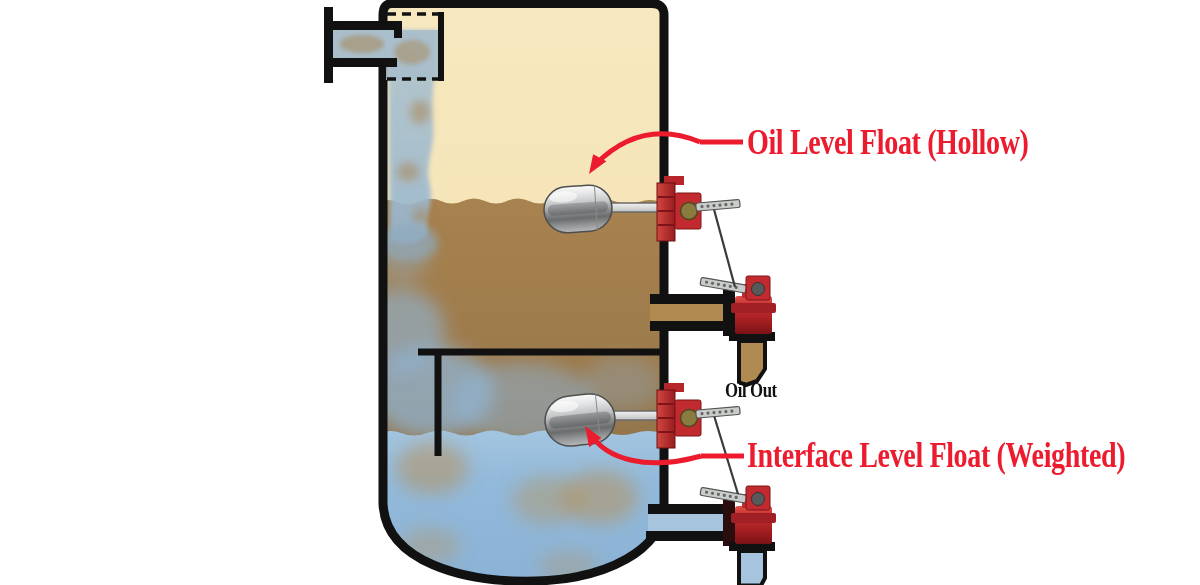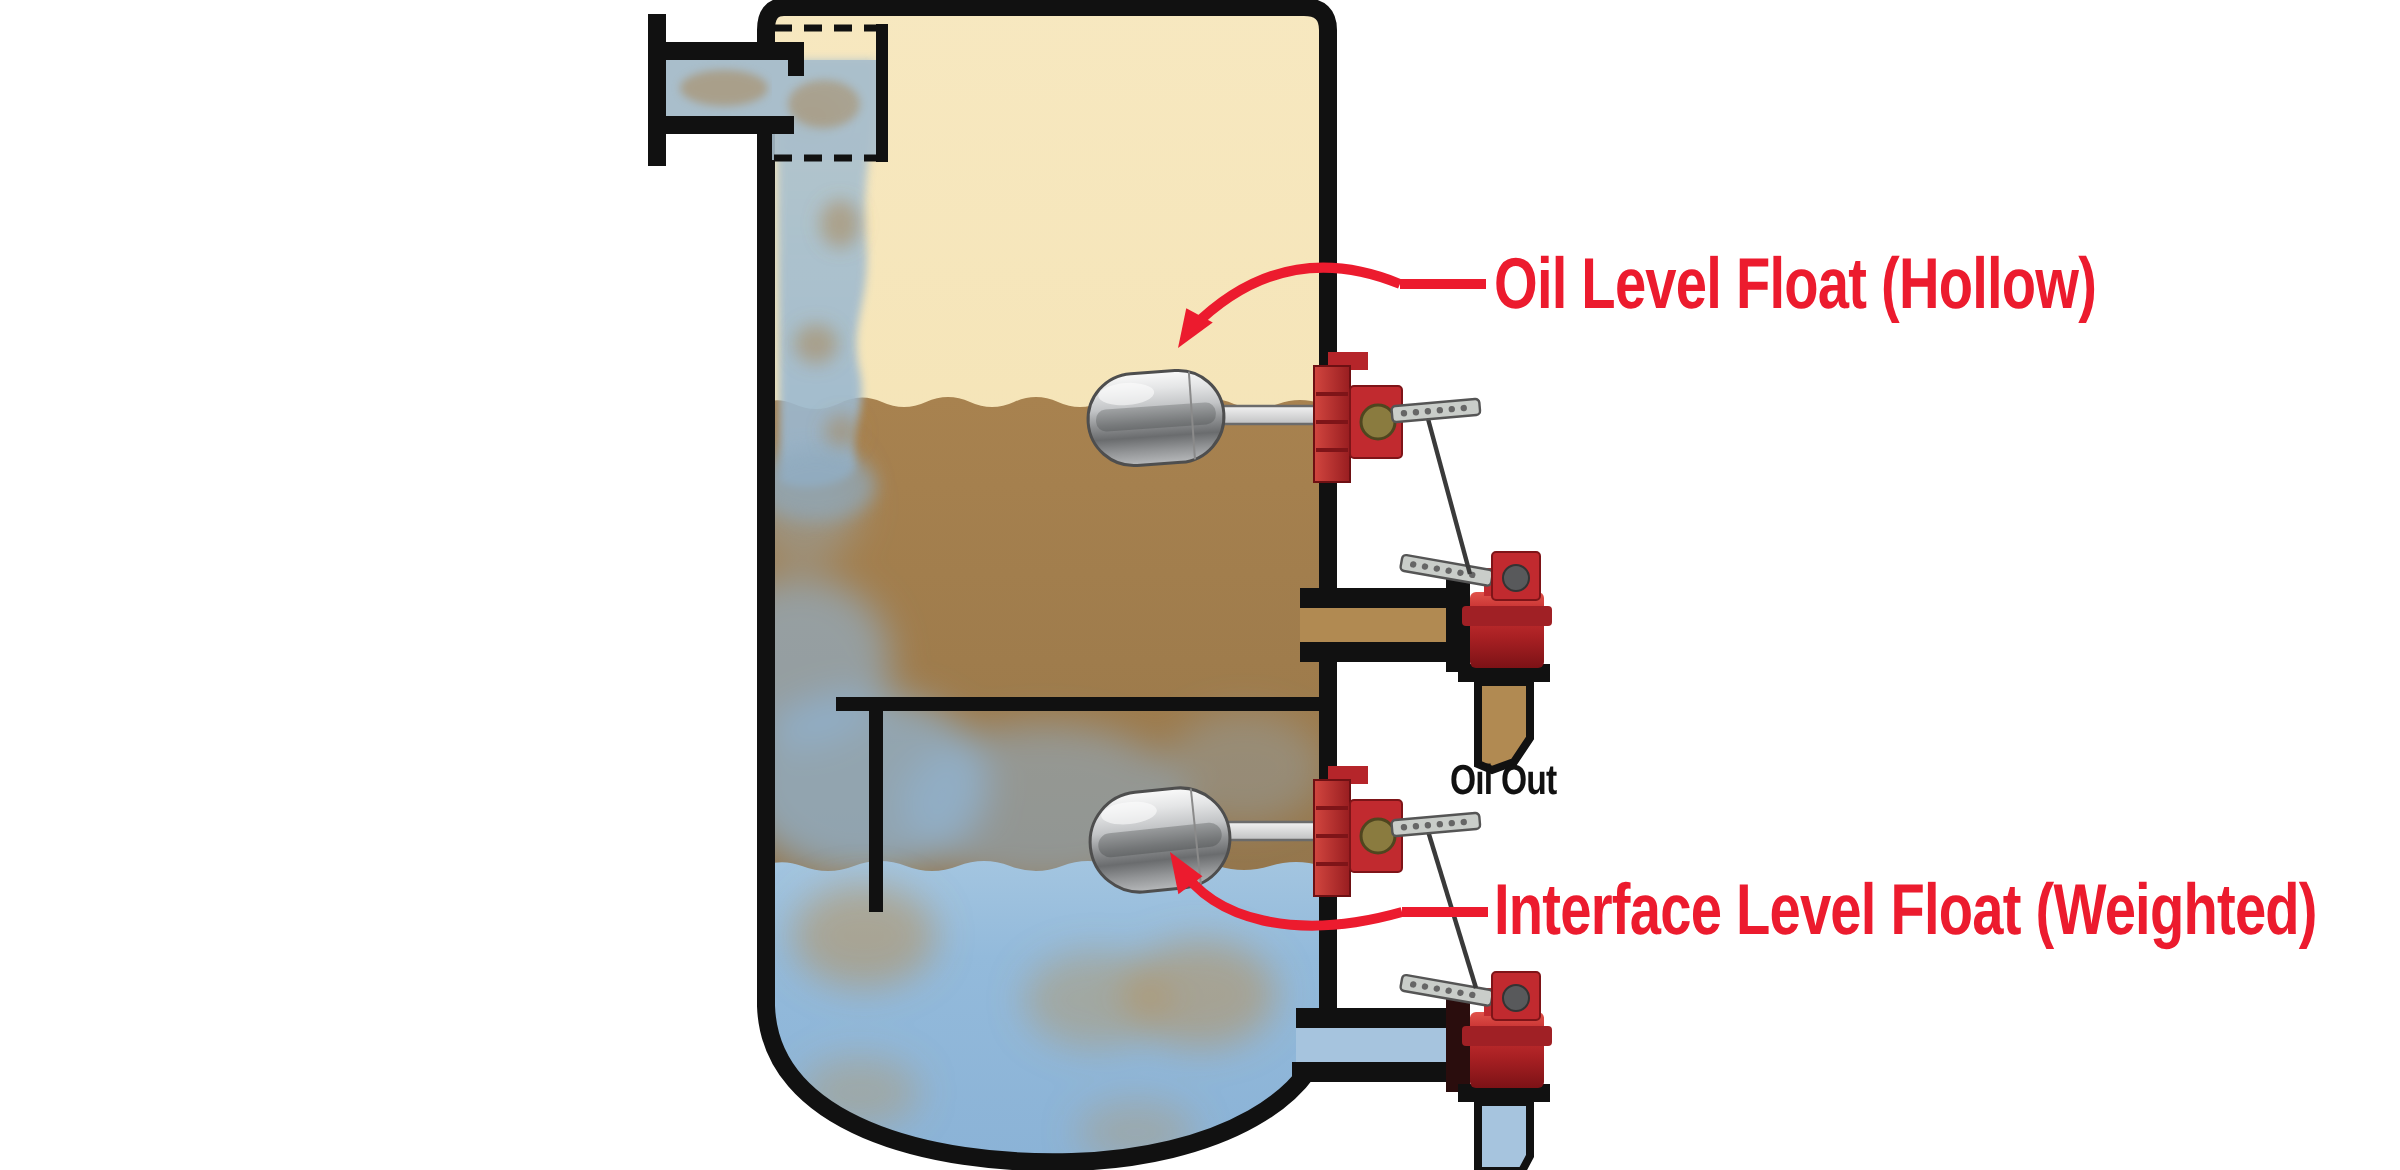--- a/index.html
+++ b/index.html
@@ -11,21 +11,21 @@
     --water-blue:#91B8DA;
     --valve-red:#B5252A;
     --float-metal-gray:#A7A9AB;
     --background-white:#FFFFFF;
   }
   html,body{margin:0;padding:0;}
   .stage{
     position:relative;width:1200px;height:585px;
     background:var(--background-white,#fff);
     overflow:hidden;
-    font-family:Liberation Sans, sans-serif;
+    font-family:Liberation Serif, serif;
   }
   .stage svg{position:absolute;left:0;top:0;}
   .label{
     position:absolute;
     color:var(--label-red,#EC1B2E);
     font-weight:700;
     white-space:nowrap;
     transform-origin:left center;
     letter-spacing:-0.5px;
   }

